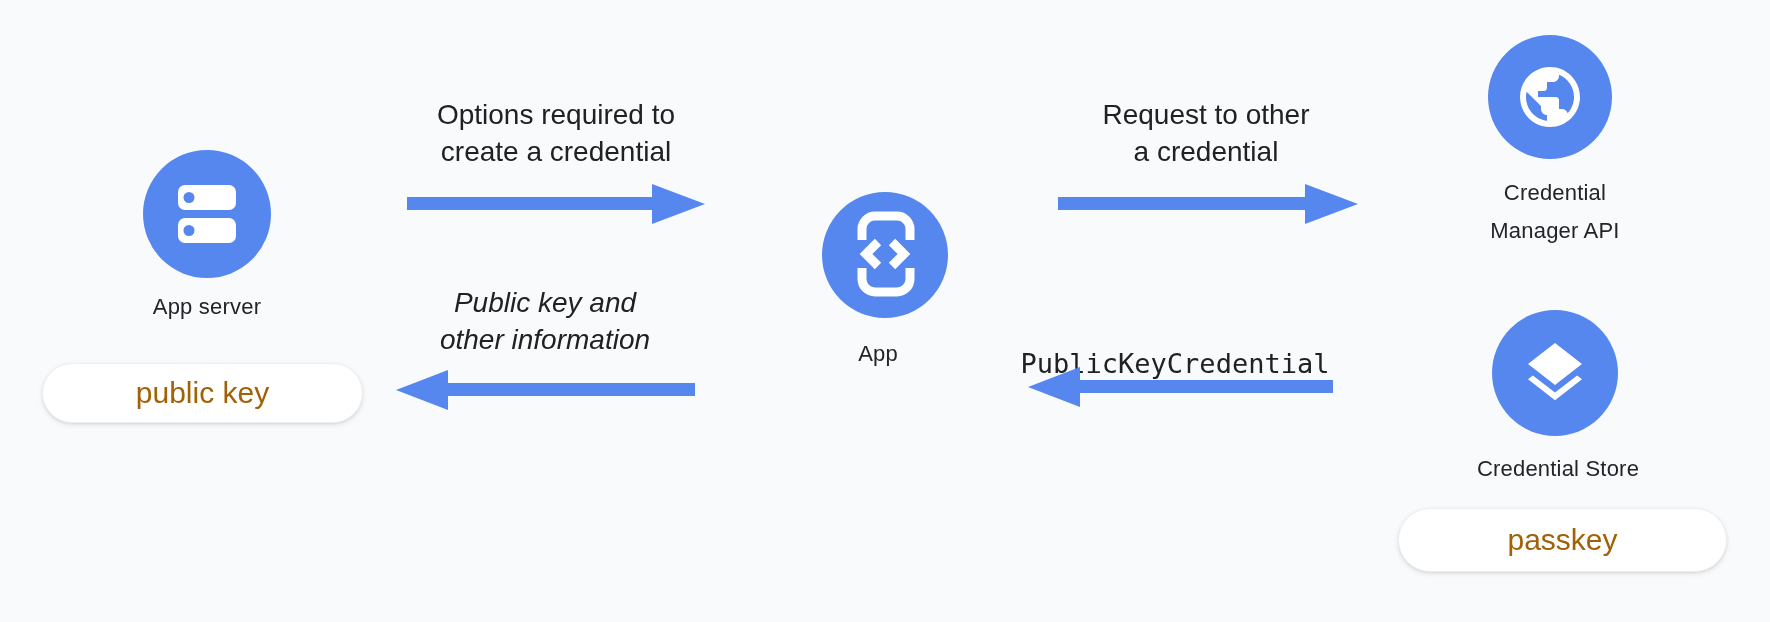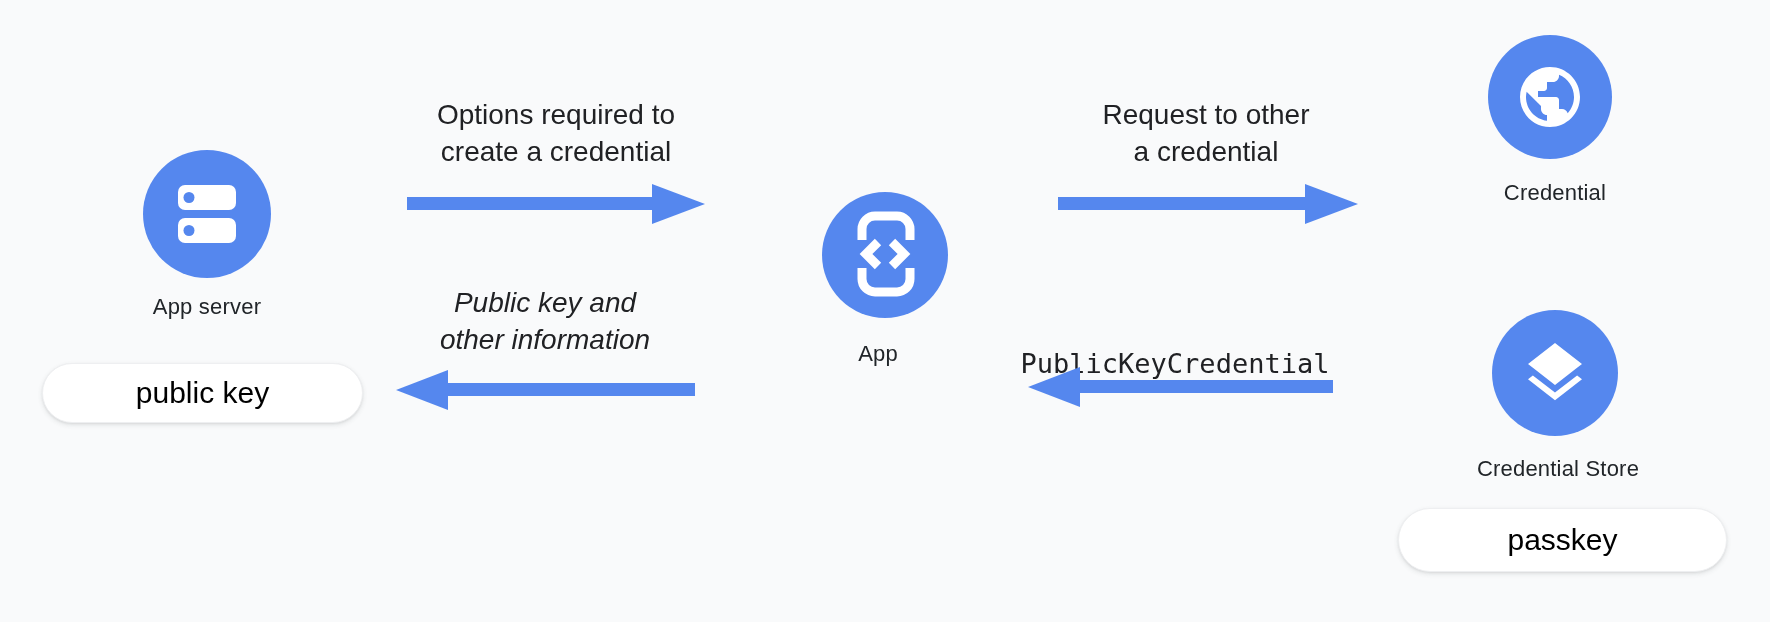--- a/index.html
+++ b/index.html
@@ -27,21 +27,21 @@
     font-family:"DejaVu Sans Mono","Liberation Mono",monospace;
     font-size:27px;color:#202124;text-align:center;margin-top:8px;
   }
   .pill{
     position:absolute;
     background:#FFFFFF;
     border:1px solid #EEEFF1;
     border-radius:34px;
     box-shadow:0 2px 5px rgba(60,64,67,.12), 0 1px 2px rgba(60,64,67,.08);
     display:flex;align-items:center;justify-content:center;
-    font-size:30px;font-weight:500;color:#000000;
+    font-size:30px;font-weight:500;color:#a16207;
     box-sizing:border-box;
   }
   .shaft{position:absolute;height:13px;background:#5587EE;}
   .head-right{
     position:absolute;width:0;height:0;
     border-top:20px solid transparent;
     border-bottom:20px solid transparent;
     border-left:53px solid #5587EE;
   }
   .head-left{
@@ -96,20 +96,21 @@
 </div>
 
 <svg class="node-icon" style="left:1488px;top:35px;" width="124" height="124" viewBox="0 0 124 124">
   <circle cx="62" cy="62" r="62" fill="#5587EE"></circle>
   <g transform="translate(26,26) scale(3)">
     <path fill="#FFFFFF" d="M12 2C6.48 2 2 6.48 2 12s4.48 10 10 10 10-4.48 10-10S17.52 2 12 2zm-1 17.93c-3.95-.49-7-3.85-7-7.93 0-.62.08-1.21.21-1.79L9 15v1c0 1.1.9 2 2 2v1.93zm6.9-2.54c-.26-.81-1-1.39-1.9-1.39h-1v-3c0-.55-.45-1-1-1H8v-2h2c.55 0 1-.45 1-1V7h2c1.1 0 2-.9 2-2v-.41c2.93 1.19 5 4.06 5 7.41 0 2.08-.8 3.97-2.1 5.39z"></path>
   </g>
 </svg>
 <div class="node-label" style="left:1405px;top:174px;width:300px;">
   <span class="line">Credential</span>
+  <span class="line">Manager API</span>
 </div>
 
 <div class="mono-label" style="left:1008px;top:340px;width:334px;">PublicKeyCredential</div>
 <div>
   <div class="head-left" style="left:1028px;top:367px;"></div>
   <div class="shaft" style="left:1080px;top:380px;width:253px;"></div>
 </div>
 
 <svg class="node-icon" style="left:1492px;top:310px;" width="126" height="126" viewBox="0 0 126 126">
   <circle cx="63" cy="63" r="63" fill="#5587EE"></circle>

